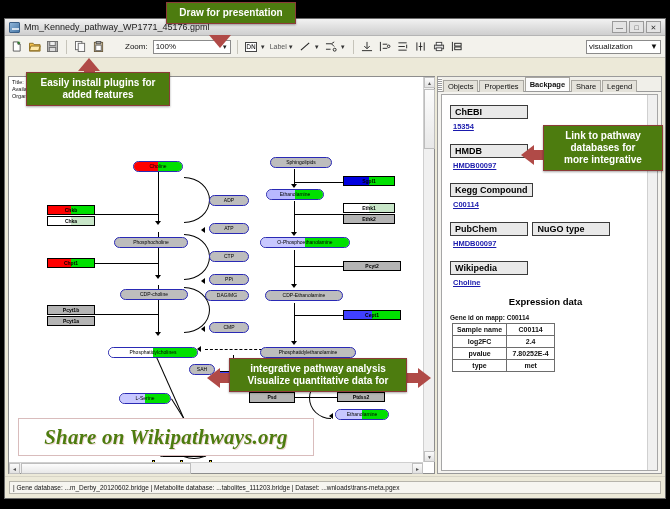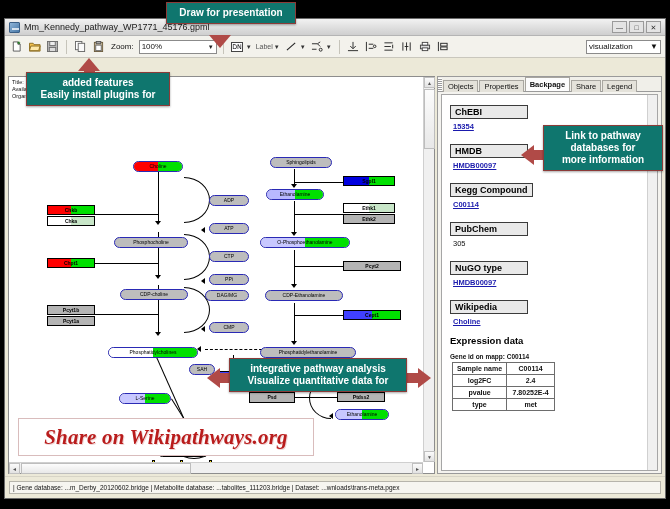--- a/index.html
+++ b/index.html
@@ -57,21 +57,21 @@
   #toolbar{
     height:22px; background:#f3f2ec; border-bottom:1px solid #c9c7bd;
     display:flex; align-items:center; padding:0 4px; gap:3px;
   }
   .tbtn{
     width:15px;height:15px;border:1px solid transparent;
     display:flex;align-items:center;justify-content:center;
     font-size:10px;color:#4a4a4a;
   }
   .tsep{ width:1px;height:14px;background:#c6c4ba;margin:0 3px;}
-  #zoom-label{ font-size:8px;color:#111;margin-left:2px;margin-right:2px;}
+  #zoom-label{ font-size:8px;color:#111;margin-left:16px;margin-right:2px;}
   #zoom-combo{
     width:78px;height:14px;background:#fff;border:1px solid #8b8b8b;
     display:flex;align-items:center;justify-content:space-between;
     font-size:8px;padding:0 2px;color:#111;
   }
   #zoom-combo .arr{ font-size:6px;color:#222;}
   .tdrop{ font-size:6px;color:#333;margin-left:-2px;margin-right:1px;}
   .tlabel{ font-size:7px;color:#555; }
   #vis-combo{
     margin-left:auto; width:75px;height:14px;background:#fff;border:1px solid #8b8b8b;
@@ -107,21 +107,21 @@
   #bp-scroll{ position:absolute; left:3px; top:17px; right:3px; bottom:2px; background:#fff; border:1px solid #a6a6a6; overflow:hidden; }
   #bp-inner{ position:absolute; left:0; top:0; right:10px; bottom:0; padding:6px 6px 0 8px;}
   #bp-vscroll{ position:absolute; right:0; top:0; bottom:0; width:10px; background:#f0f0f0; border-left:1px solid #d0d0d0;}
 
   .bp-head{
     display:inline-block; min-width:78px; background:#e9e9e9; border:1px solid #3b3b3b;
     font-size:9px; font-weight:bold; color:#000; padding:1px 4px; margin-bottom:3px;
   }
   .bp-link{ font-size:7.5px; color:#1a1aad; text-decoration:underline; display:block; margin:0 0 9px 3px; font-weight:bold;}
   .bp-plain{ font-size:7.5px; color:#111; display:block; margin:0 0 9px 3px;}
-  .bp-section{ font-size:9.5px; font-weight:bold; color:#000; margin:2px 0 7px 0;}
+  .bp-section{ font-size:9.5px; font-weight:bold; color:#000; margin:2px 0 7px 0;text-align:center;}
   .bp-caption{ font-size:6.5px; font-weight:bold; color:#111; margin-bottom:2px;}
   #exp-table{ border-collapse:collapse; margin-left:2px;}
   #exp-table td{
     border:1px solid #6d6d6d; font-size:7px; font-weight:bold; color:#111;
     text-align:center; padding:2px 4px; min-width:48px; background:#fff;
   }
 
   
   #status-bar{
     position:absolute; left:0; right:0; bottom:0; height:22px;
@@ -146,21 +146,21 @@
   .edge{ position:absolute; background:#000; }
   .vline{ width:1px; } .hline{ height:1px; }
   .arrowdn{ position:absolute; width:0;height:0; border-left:3px solid transparent; border-right:3px solid transparent; border-top:4px solid #000;}
   .arrowlf{ position:absolute; width:0;height:0; border-top:3px solid transparent; border-bottom:3px solid transparent; border-right:4px solid #000;}
   .curve{ position:absolute; border:1px solid #000; border-radius:50%; background:transparent; }
 
   .handle{ position:absolute; width:3px;height:3px;background:#ffe800;border:1px solid #000; z-index:9;}
 
   
   .callout{
-    position:absolute; background:#0f766e; border:1px solid #8c3b38;
+    position:absolute; background:#4d7c0f; border:1px solid #8c3b38;
     color:#fff; font-weight:bold; text-align:center;
     font-size:10px; line-height:12px; padding:4px 6px; z-index:30;
     box-shadow:0 1px 2px rgba(0,0,0,.35);
   }
   .co-arrow{ position:absolute; z-index:29; }
   .co-arrow-down{
     width:0;height:0;border-left:11px solid transparent;border-right:11px solid transparent;
     border-top:13px solid #b04a47;
   }
   .co-arrow-up{
@@ -177,21 +177,21 @@
   }
   .co-stem{ position:absolute; background:#b04a47; z-index:29; }
 
   #share-box{
     position:absolute; left:18px; top:418px; width:296px; height:38px;
     background:#fff; border:1px solid #d9bcbc; z-index:30;
     display:flex; align-items:center; justify-content:center;
   }
   #share-text{
     font-family:"Liberation Serif", serif;
-    font-style:italic; font-weight:bold; font-size:21px; color:#b91c1c;
+    font-style:italic; font-weight:bold; font-size:21px; color:#4d7c0f;
     text-shadow:1px 1px 0 #f0d6d6;
     letter-spacing:.2px;
   }
 </style>
 </head>
 <body>
 
 <div id="app-window">
 
   <div id="title-bar">
@@ -549,21 +549,20 @@
           <div class="bp-head">ChEBI</div>
           <a class="bp-link" href="#">15354</a>
 
           <div class="bp-head">HMDB</div>
           <a class="bp-link" href="#">HMDB00097</a>
 
           <div class="bp-head">Kegg Compound</div>
           <a class="bp-link" href="#">C00114</a>
 
           <div class="bp-head">PubChem</div>
-          <span class="bp-plain">305</span>
 
           <div class="bp-head">NuGO type</div>
           <a class="bp-link" href="#">HMDB00097</a>
 
           <div class="bp-head">Wikipedia</div>
           <a class="bp-link" href="#">Choline</a>
 
           <div class="bp-section">Expression data</div>
           <div class="bp-caption">Gene id on mapp: C00114</div>
 
@@ -597,30 +596,30 @@
     <div id="status-inner">| Gene database: ...m_Derby_20120602.bridge | Metabolite database: ...tabolites_111203.bridge | Dataset: ...wnloads\trans-meta.pgex</div>
   </div>
 </div>
 
 <div class="callout" style="left:166px;top:2px;width:130px;">
   <div>Draw for presentation</div>
 </div>
 <div class="co-arrow co-arrow-down" style="left:209px;top:35px;"></div>
 
 <div class="callout" style="left:26px;top:72px;width:144px;">
+  <div>Easily install plugins for</div>
   <div>added features</div>
-  <div>Easily install plugins for</div>
 </div>
 <div class="co-arrow co-arrow-up" style="left:78px;top:58px;"></div>
 <div class="co-stem" style="left:84px;top:68px;width:11px;height:6px;"></div>
 
 <div class="callout" style="left:543px;top:125px;width:120px;">
   <div>Link  to pathway</div>
   <div>databases  for</div>
-  <div>more information</div>
+  <div>more integrative</div>
 </div>
 <div class="co-arrow co-arrow-left" style="left:521px;top:145px;"></div>
 <div class="co-stem" style="left:533px;top:150px;width:12px;height:10px;"></div>
 
 <div class="callout" style="left:229px;top:358px;width:178px;">
   <div>integrative pathway analysis</div>
   <div>Visualize quantitative data  for</div>
 </div>
 <div class="co-arrow co-arrow-left" style="left:207px;top:368px;"></div>
 <div class="co-stem" style="left:219px;top:373px;width:12px;height:10px;"></div>

